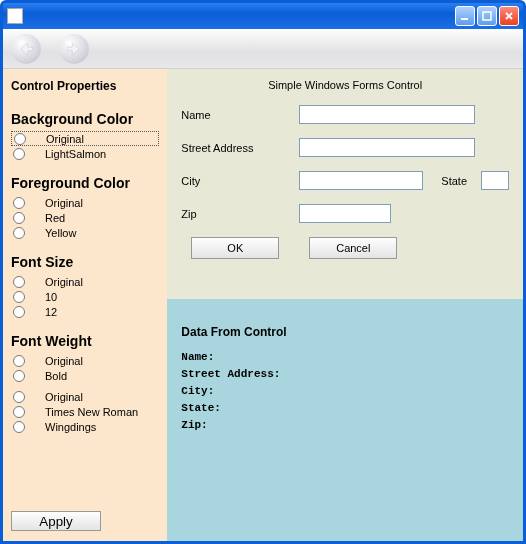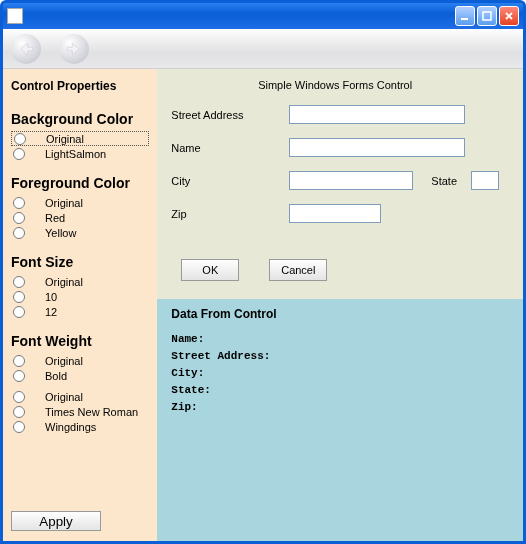--- a/index.html
+++ b/index.html
@@ -18,34 +18,34 @@
   .main { flex: 1; display: flex; overflow: hidden; }
   .sidebar { width: 186px; background: #fce7cc; padding: 10px 8px; display: flex; flex-direction: column; }
   .sidebar h2 { font-size: 12px; font-weight: bold; margin: 0 0 10px 0; }
   .group-title { font-size: 14px; font-weight: bold; margin: 8px 0 4px 0; }
   .radio-group { margin-bottom: 6px; }
   .radio-line { display: flex; align-items: center; gap: 20px; height: 15px; padding: 0 2px; }
   .radio-line.selected { border: 1px dotted #555; }
   .radio-input { width: 12px; height: 12px; margin: 0; }
   .apply-btn { width: 90px; height: 20px; margin-top: auto; background: linear-gradient(to bottom, #fefefe, #e4e4e4); border: 1px solid #999; cursor: default; }
   .rightcol { flex: 1; display: flex; flex-direction: column; }
-  .form-panel { flex: 0 0 230px; background: #e7e8d6; padding: 10px 24px 8px 14px; }
+  .form-panel { flex: 0 0 230px; background: #e7e8d6; padding: 10px 14px 8px 14px; }
   .form-title { text-align: center; margin: 0 0 14px 0; font-size: 11px; }
   .form-row { display: flex; align-items: center; margin-bottom: 14px; }
   .form-label { width: 118px; font-size: 11px; }
   .form-input { height: 19px; background: #fff; border: 1px solid #7f9db9; padding: 1px 3px; font-size: 11px; }
   .form-input.name { width: 176px; }
   .form-input.street { width: 176px; }
   .form-input.city { width: 124px; }
   .form-input.state { width: 28px; }
   .form-input.zip { width: 92px; }
   .state-label { margin: 0 14px 0 18px; font-size: 11px; }
   .btn-row { display: flex; gap: 30px; margin-top: 6px; padding-left: 10px; }
-  .form-btn { width: 58px; height: 22px; background: linear-gradient(to bottom, #fefefe, #e4e4e4); border: 1px solid #999; font-size: 11px; cursor: default; margin-top: 22px; }
-  .data-panel { flex: 1; background: #a9d6de; padding: 8px 14px; }
+  .form-btn { width: 88px; height: 22px; background: linear-gradient(to bottom, #fefefe, #e4e4e4); border: 1px solid #999; font-size: 11px; cursor: default; }
+  .data-panel { flex: 1; background: #a9d6de; padding: 26px 14px; }
   .data-panel h3 { font-size: 12px; font-weight: bold; margin: 0 0 12px 0; }
   .data-line { font-size: 11px; font-weight: bold; margin-bottom: 5px; display: flex; font-family: Liberation Mono, monospace; }
   .data-line .val { font-weight: normal; margin-left: 4px; }
 </style>
 </head>
 <body>
 
 <div class="window">
   <div class="titlebar">
     <div class="title-icon"></div>
@@ -157,26 +157,26 @@
           </label>
       </div>
 
       <button class="apply-btn">Apply</button>
     </div>
 
     <div class="rightcol">
       <div class="form-panel">
         <div class="form-title">Simple Windows Forms Control</div>
         <div class="form-row">
+          <span class="form-label">Name</span>
+          <input class="form-input name" value="" style="">
+        </div>
+        <div class="form-row">
           <span class="form-label">Street Address</span>
           <input class="form-input street" value="" style="">
-        </div>
-        <div class="form-row">
-          <span class="form-label">Name</span>
-          <input class="form-input name" value="" style="">
         </div>
         <div class="form-row">
           <span class="form-label">City</span>
           <input class="form-input city" value="" style="">
           <span class="state-label">State</span>
           <input class="form-input state" value="" style="">
         </div>
         <div class="form-row">
           <span class="form-label">Zip</span>
           <input class="form-input zip" value="" style="">

